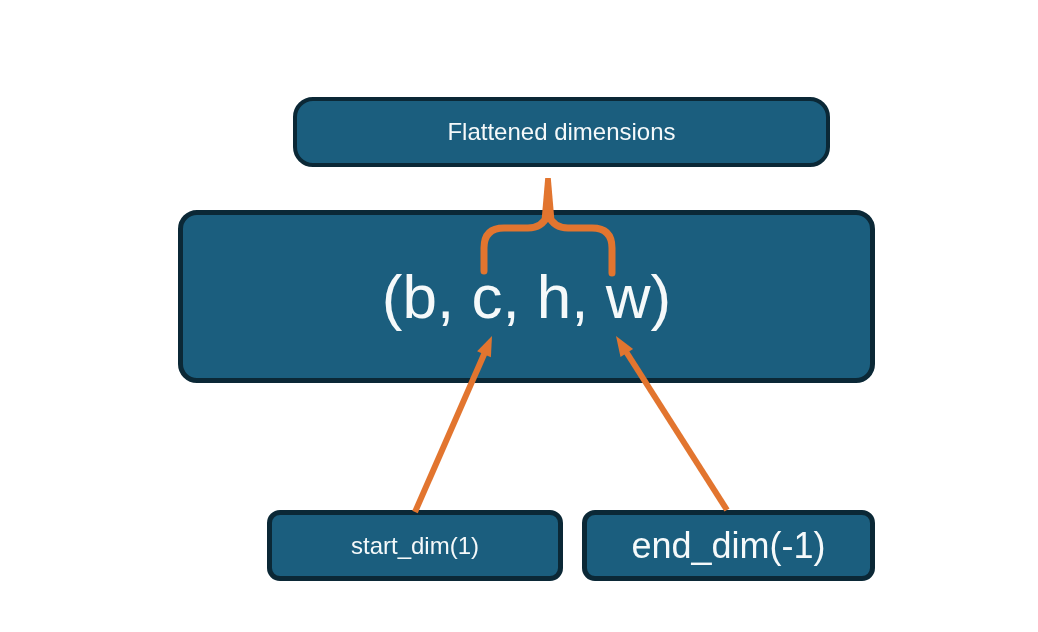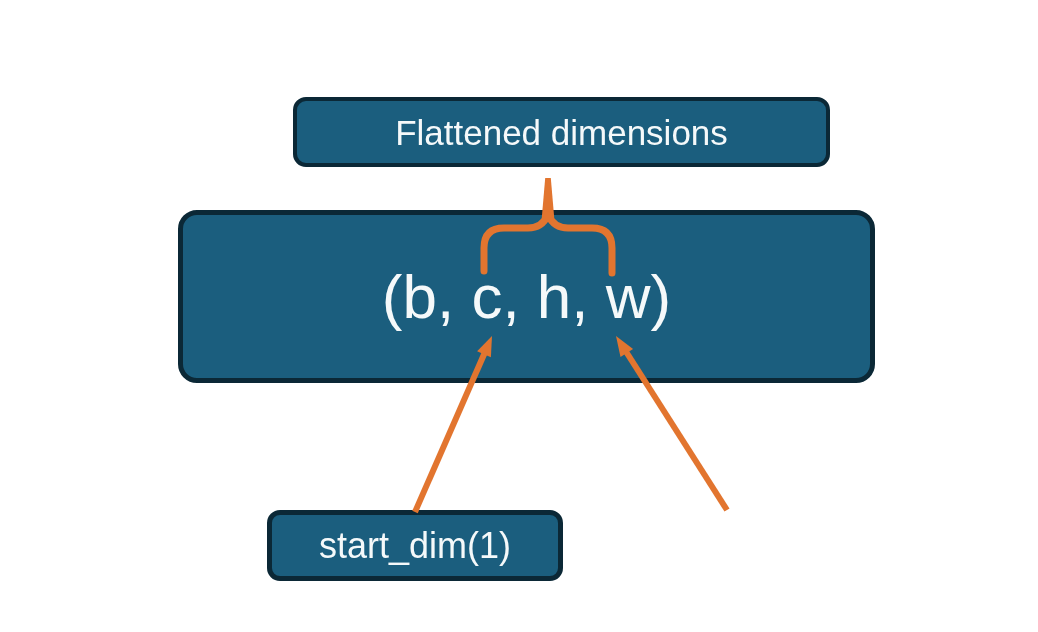--- a/index.html
+++ b/index.html
@@ -21,35 +21,35 @@
     border:4px solid var(--node-border,#0B2836);
     color:var(--text,#F5F9FA);
     display:flex;
     align-items:center;
     justify-content:center;
     text-align:center;
     line-height:1;
   }
   .node-title{
     left:293px; top:97px; width:537px; height:70px;
-    border-radius:13px;
+    border-radius:20px;
     border-width:4px;
-    font-size:35px;
+    font-size:24px;
   }
   .node-tensor{
     left:178px; top:210px; width:697px; height:173px;
     border-radius:19px;
     border-width:5px;
     font-size:62px;
   }
   .node-start{
     left:267px; top:510px; width:296px; height:71px;
     border-radius:13px;
     border-width:5px;
-    font-size:36px;
+    font-size:24px;
   }
   .node-end{
     left:582px; top:510px; width:293px; height:71px;
     border-radius:13px;
     border-width:5px;
     font-size:36px;
   }
   svg.connectors{
     position:absolute;
     left:0; top:0;
@@ -86,20 +86,23 @@
   </div>
 
   <div class="node node-tensor">
     <span>(b, c, h, w)</span>
   </div>
 
   <div class="node node-start">
     <span>start_dim(1)</span>
   </div>
 
+  <div class="node node-end">
+    <span>end_dim(-1)</span>
+  </div>
 
   <svg class="connectors" viewBox="0 0 1038 632" xmlns="http://www.w3.org/2000/svg">
 
     <polygon class="orange-fill" points="545.2,178 550.8,178 554.5,221 541.5,221"></polygon>
 
     <path class="orange-stroke" d="M 484 271
              L 484 248
              Q 484 228 504 228
              L 528 228
              Q 542 228 548 215

